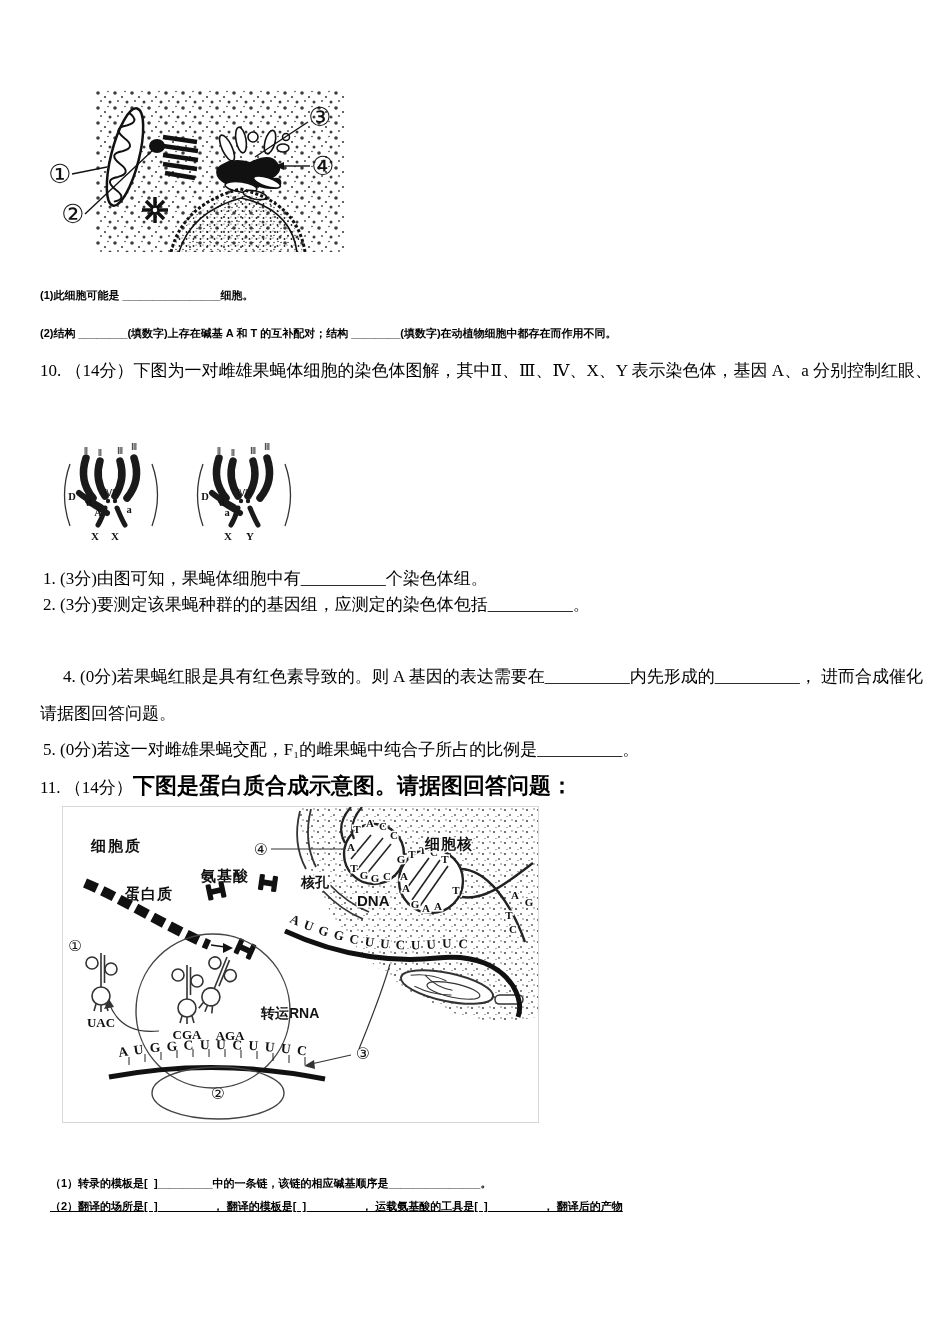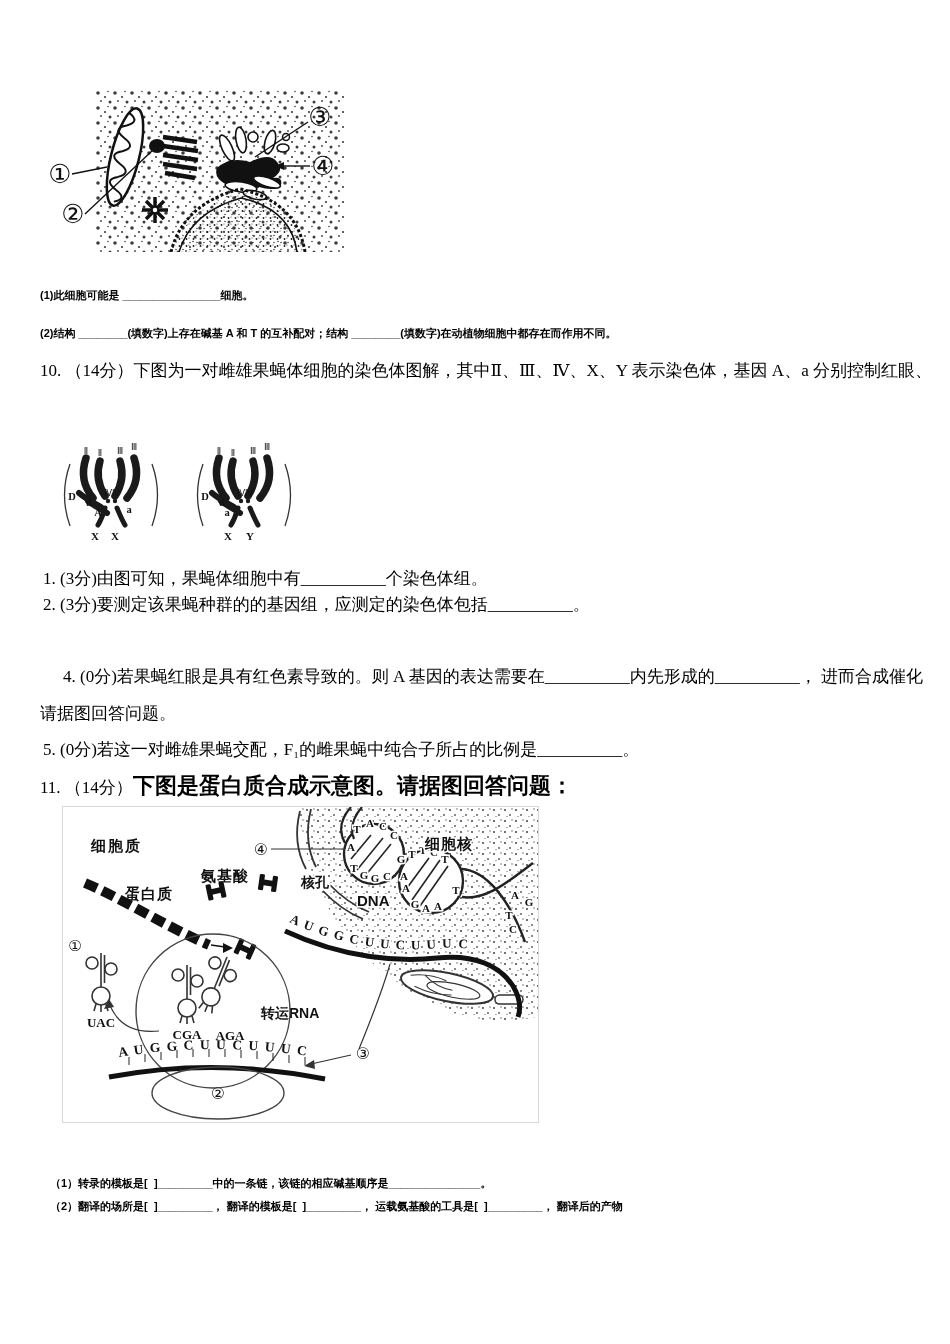--- a/index.html
+++ b/index.html
@@ -313,15 +313,15 @@
       <text x="155" y="292" class="svg-num" font-size="16" text-anchor="middle">②</text>
 
       <line x1="288" y1="248" x2="248" y2="257" stroke="#333" stroke-width="1.2"></line>
       <polygon points="241,259 251,253 252,262" fill="#333"></polygon>
       <path d="M296,242 C307,215 319,185 327,157" fill="none" stroke="#333" stroke-width="1.2"></path>
       <text x="300" y="252" class="svg-num" font-size="16" text-anchor="middle">③</text>
     </svg>
   </div>
 
   <div class="line gothic" style="left:50px;top:1155px;margin-top:17px;">（1）转录的模板是[  ]_________中的一条链，该链的相应碱基顺序是_______________。</div>
-  <div class="line gothic" style="left:50px;top:1195px;">（2）翻译的场所是[  ]_________， 翻译的模板是[  ]_________， 运载氨基酸的工具是[  ]_________， 翻译后的产物</div>
+  <div class="line gothic" style="left:50px;top:1195px;text-decoration:underline;">（2）翻译的场所是[  ]_________， 翻译的模板是[  ]_________， 运载氨基酸的工具是[  ]_________， 翻译后的产物</div>
 
 </div>
 
 </body></html>

